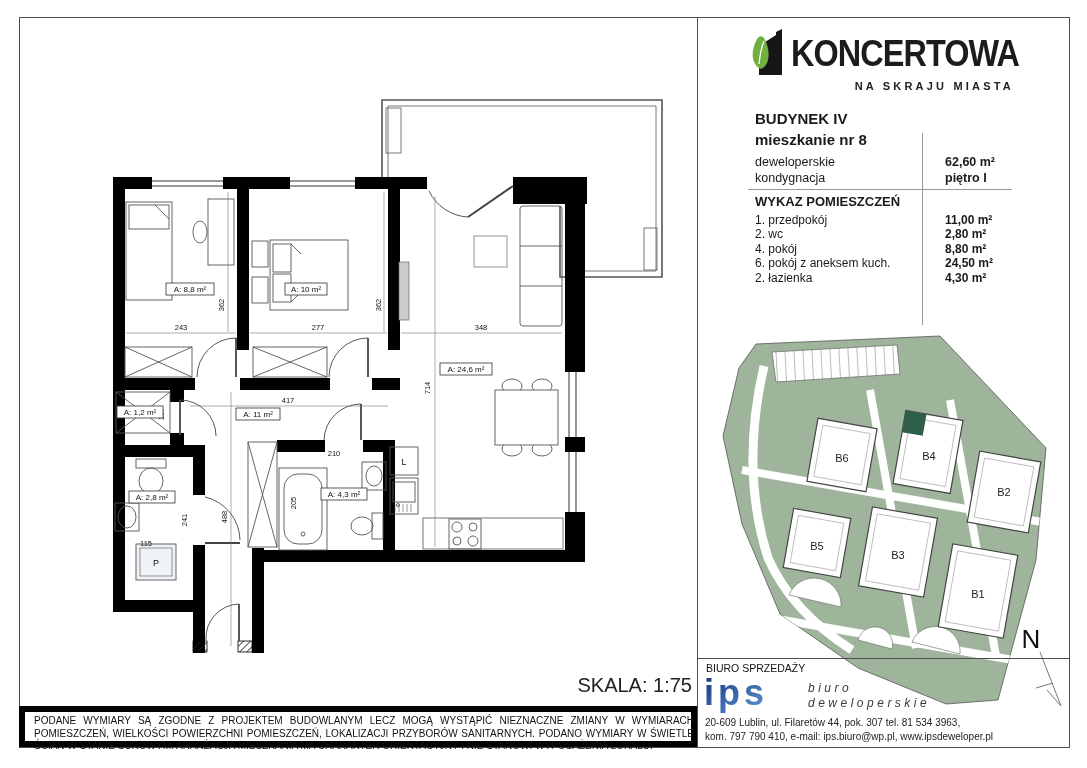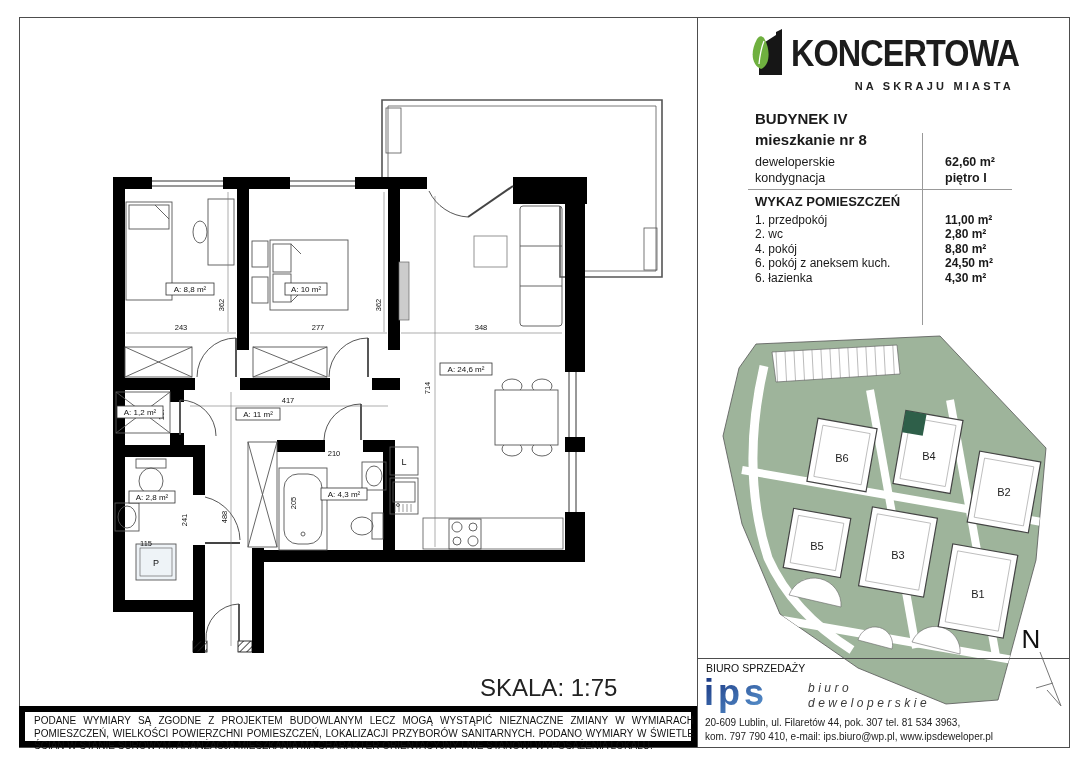--- a/index.html
+++ b/index.html
@@ -15,21 +15,21 @@
   .b-label{font-size:15px;font-weight:bold;}
   .s-label{font-size:12.5px;}
   .s-value{font-size:12.5px;font-weight:bold;}
   .vline-gray{left:922px;top:133px;height:192px;border-left:1px solid #999;}
   .hline-gray{left:748px;top:189px;width:264px;border-top:1px solid #999;}
   .rtitle{left:755px;top:194px;font-size:13px;font-weight:bold;}
   .rlist{left:755px;top:213px;width:310px;}
   .rrow{position:relative;height:14.4px;font-size:12px;}
   .rname{position:absolute;left:0;}
   .rarea{position:absolute;left:190px;font-weight:bold;}
-  .skala{left:480px;top:674px;width:212px;font-size:24px;color:#222;}
+  .skala{left:480px;top:674px;width:212px;text-align:right;font-size:20px;color:#222;}
   .contact-top{left:697px;top:658px;width:373px;border-top:1px solid #4d4d4d;}
   .sales-title{left:706px;top:662px;font-size:10.5px;color:#111;}
   .ips-sub{left:808px;font-size:12px;letter-spacing:3.5px;color:#3a3a3a;font-style:italic;}
   .addr{left:705px;font-size:10px;color:#222;white-space:nowrap;}
   .disc-box{left:19px;top:706px;width:678px;height:41px;border:6px solid #000000;box-sizing:border-box;}
   .disc-text{position:absolute;left:9px;top:3px;width:660px;font-size:10px;line-height:12.5px;
              text-align:justify;color:#111;}
 </style>
 </head>
 <body>
@@ -283,21 +283,21 @@
     </div>
   <div class="rrow">
       <span class="rname">4. pokój</span>
       <span class="rarea">8,80 m²</span>
     </div>
   <div class="rrow">
       <span class="rname">6. pokój z aneksem kuch.</span>
       <span class="rarea">24,50 m²</span>
     </div>
   <div class="rrow">
-      <span class="rname">6. łazienka</span>
+      <span class="rname">2. łazienka</span>
       <span class="rarea">4,30 m²</span>
     </div>
 </div>
 
 <svg class="abs" style="left:700px;top:332px" width="372" height="376" viewBox="700 332 372 376">
   <defs>
     <clipPath id="siteclip">
       <polygon points="756,344 940,336 1046,448 1036,560 998,700 946,704 858,668 780,614 742,524 723,436 739,368"></polygon>
     </clipPath>
     <pattern id="stalls" patternUnits="userSpaceOnUse" width="9" height="40" patternTransform="rotate(-3)">

